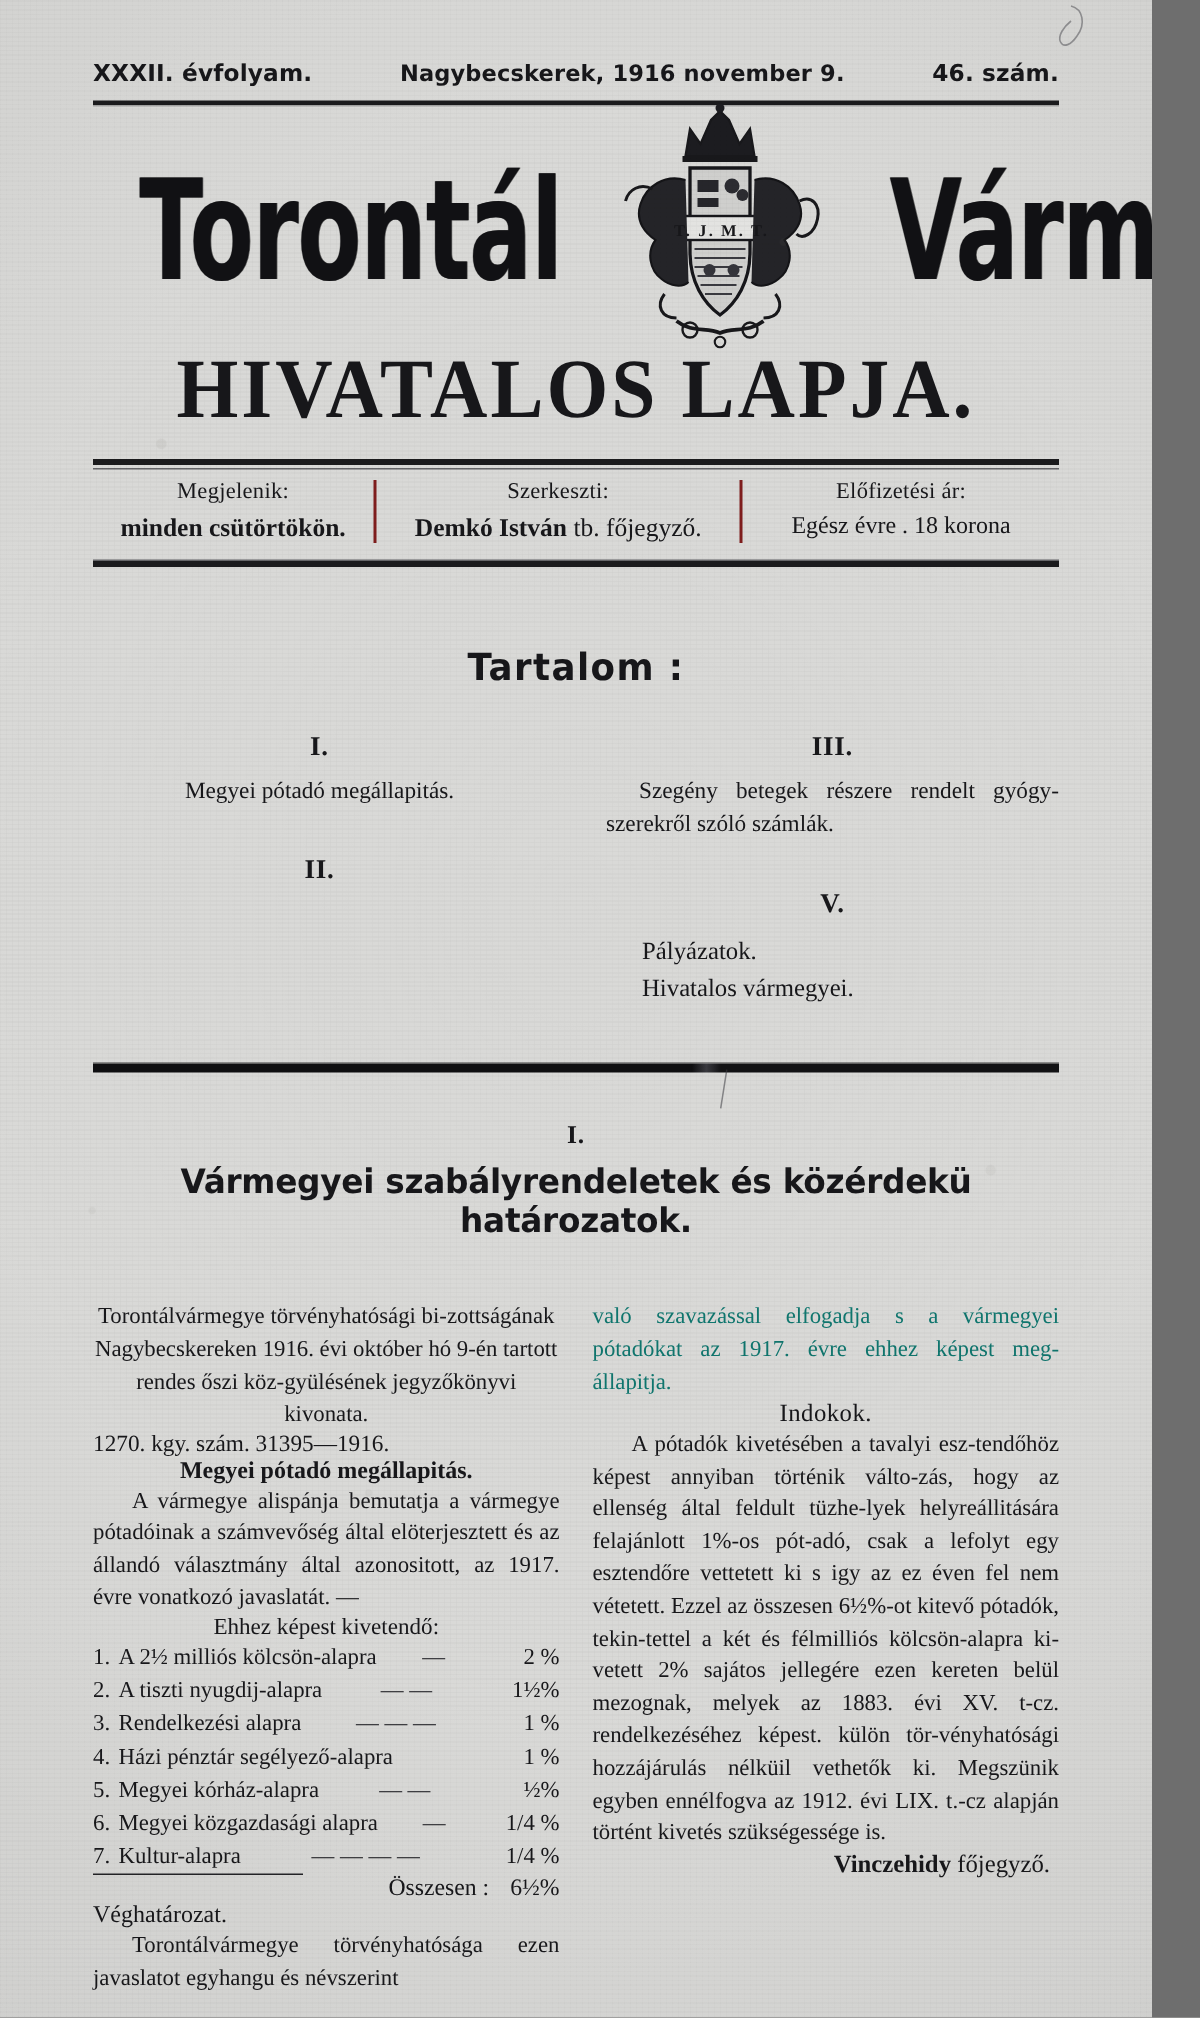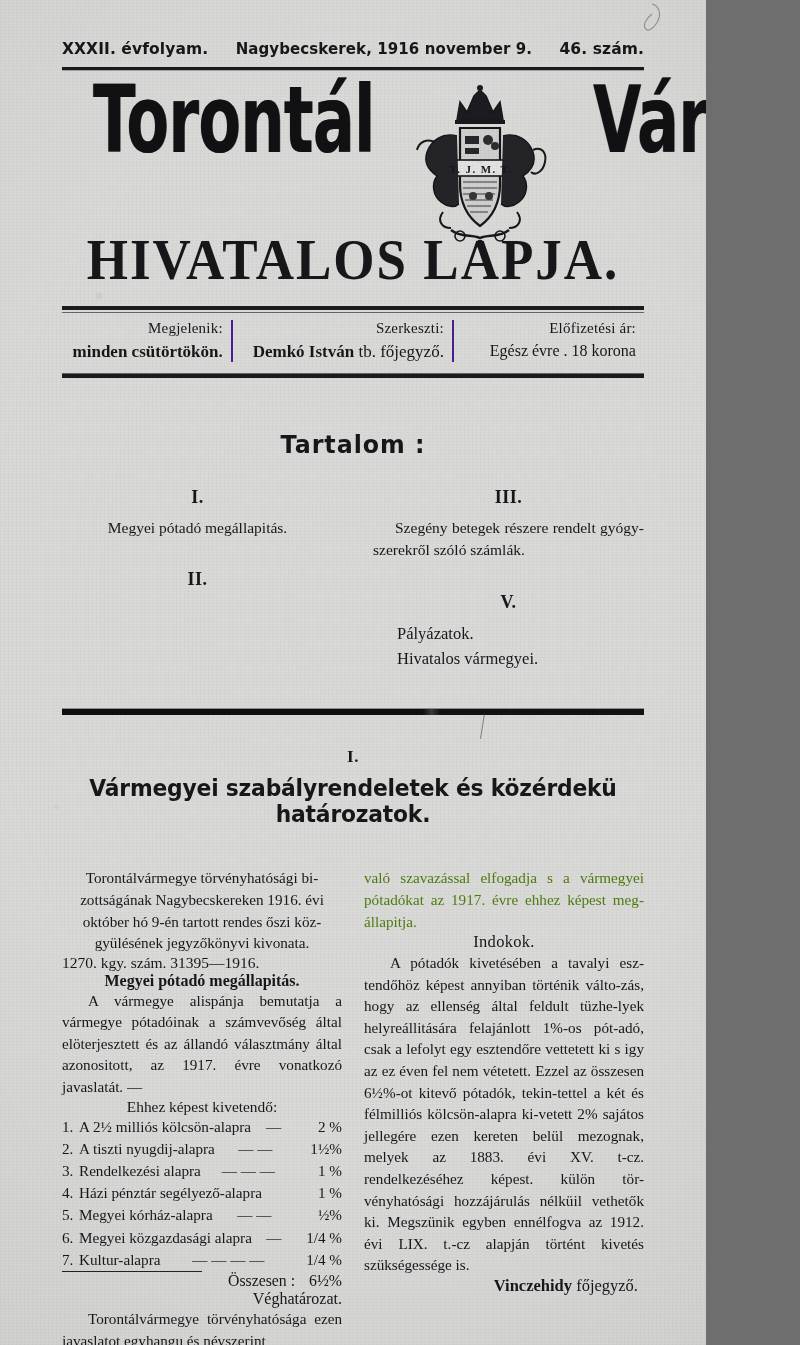--- a/index.html
+++ b/index.html
@@ -2,21 +2,21 @@
 <html><head>
 <meta charset="utf-8">
 <style>
   html, body {
     margin: 0;
     padding: 0;
     background: #6e6e6e;
   }
   #page {
     position: relative;
-    width: 706px;
+    width: 768px;
     height: 1345px;
     overflow: hidden;
     background: #d9d9d7;
     font-family: "Liberation Serif", serif;
     color: #17171a;
   }
   
   #page::before {
     content: "";
     position: absolute;
@@ -82,21 +82,21 @@
   .issue-line .mid { font-size: 15px; }
   .rule-thick {
     height: 3px;
     background: #1a1a1c;
     margin-top: 9px;
     box-shadow: 0 1px 0 rgba(0,0,0,.25);
   }
   
   .logo-row {
     display: flex;
-    align-items: flex-start;
+    align-items: center;
     justify-content: space-between;
     margin-top: 14px;
     height: 140px;
   }
   .logo-word {
     font-family: "DejaVu Sans", sans-serif;
     font-weight: bold;
     font-size: 76px;
     line-height: .95;
     letter-spacing: -1px;
@@ -121,25 +121,25 @@
   .box-rule-bot { height: 4px; background: #1b1b1d; margin-top: 0; }
   .box-rule-hair { height: 1px; background: #34343a; margin-top: 2px; opacity:.7; }
   .infobox {
     display: flex;
     align-items: stretch;
     border-left: 0; border-right: 0;
     padding: 7px 0 9px;
   }
   .infocell {
     flex: 1;
-    text-align: right;
+    text-align: center;
     padding: 0 8px;
     box-sizing: border-box;
   }
-  .infocell + .infocell { border-left: 2px solid #4c1d95; }
+  .infocell + .infocell { border-left: 2px solid #7f1d1d; }
   .infocell .cap {
     font-size: 15px;
     letter-spacing: .2px;
     margin-bottom: 5px;
   }
   .infocell .val { font-size: 17px; }
   .infocell .val b { font-weight: bold; }
   .cell-pub  { flex: 0 0 29%; }
   .cell-edit { flex: 0 0 38%; }
   .cell-sub  { flex: 0 0 33%; }
@@ -222,21 +222,21 @@
     gap: 22px;
   }
   .col { flex: 1; min-width: 0; }
   .col p, .col div { margin: 0; }
   .bodytext {
     font-size: 15.2px;
     line-height: 1.42;
     text-align: justify;
     text-justify: inter-word;
   }
-  .bodytext.faint { color: #4d7c0f; }
+  .bodytext.faint { color: #0f766e; }
   .bodytext.center { text-align: center; }
   .indent1 { text-indent: 26px; }
   .subhead {
     text-align: center;
     font-weight: bold;
     font-size: 15.5px;
     margin-top: 12px;
     margin-bottom: 3px;
   }
   .subhead-l { font-size: 16px; }
@@ -277,21 +277,21 @@
     background: #222226;
     margin: 9px 0 5px auto;
     width: 140px;
   }
   .sum-row {
     display: flex;
     justify-content: flex-end;
     gap: 14px;
     font-size: 15.8px;
   }
-  .veg { text-align: right; font-size: 16px; margin-top: 22px; margin-bottom: 2px; }
+  .veg { text-align: left; font-size: 16px; margin-top: 22px; margin-bottom: 2px; }
   
   .sig-row {
     display: flex;
     justify-content: space-around;
     font-size: 16.5px;
     margin-top: 74px;
   }
   .sig-name {
     text-align: right;
     font-size: 16.5px;

